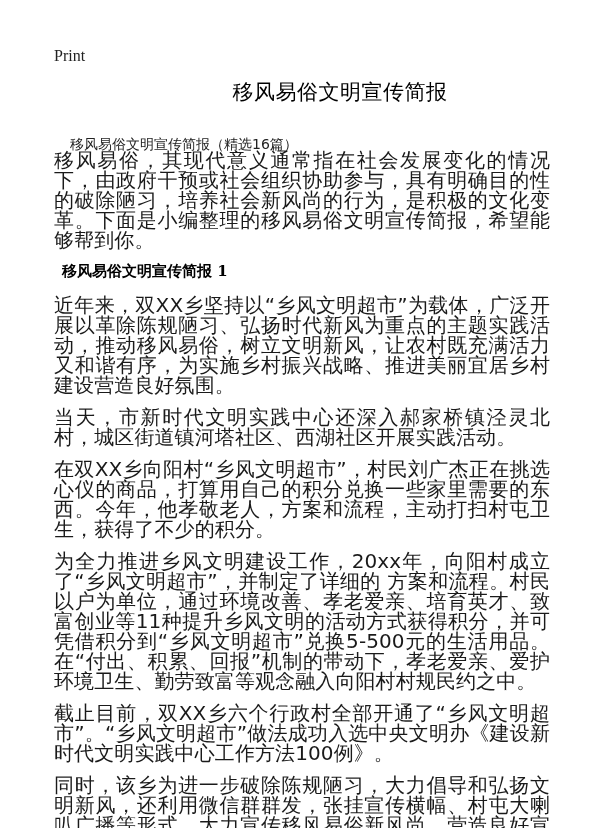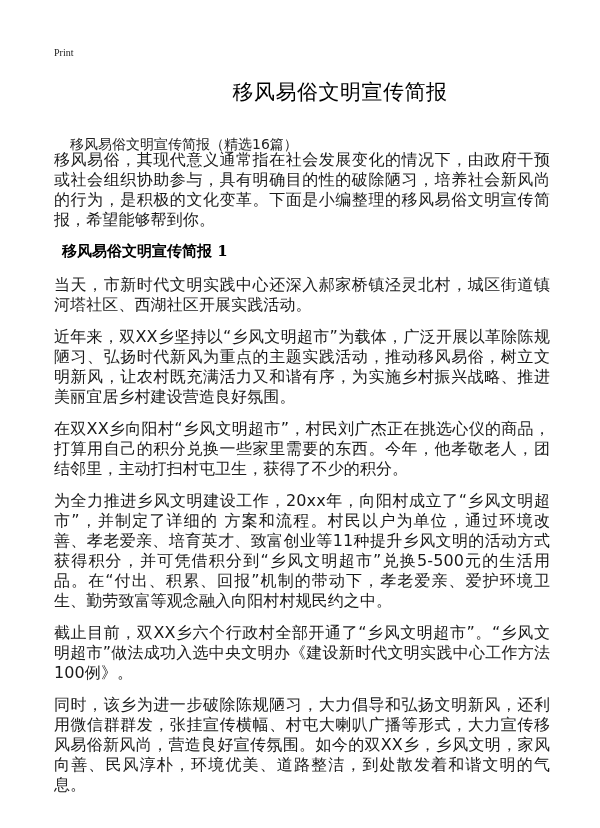--- a/index.html
+++ b/index.html
@@ -13,21 +13,21 @@
       overflow: hidden;
       position: relative;
       color: #111111;
       font-family: "DejaVu Sans", "Liberation Sans", sans-serif;
     }
     .print-label {
       position: absolute;
       left: 54px;
       top: 47px;
       font-family: "Liberation Serif", "DejaVu Serif", serif;
-      font-size: 10px;
+      font-size: 16px;
       color: #222;
     }
     .doc-title {
       position: absolute;
       left: 0;
       width: 600px;
       top: 78px;
       text-align: center;
       font-size: 21px;
       font-weight: normal;
@@ -44,21 +44,21 @@
       color: #222;
       margin: 16px;
     }
     .content {
       position: absolute;
       left: 54px;
       top: 150px;
       width: 496px;
     }
     .para {
-      font-size: 16px;
+      font-size: 20px;
       line-height: 20px;
       margin: 0 0 12px 0;
       color: #1a1a1a;
       text-align: justify;
       letter-spacing: 0.1px;
     }
     .section-heading {
       font-family: "DejaVu Serif", "Liberation Serif", serif;
       font-size: 15px;
       font-weight: bold;
@@ -73,20 +73,20 @@
 
 <h1 class="doc-title">移风易俗文明宣传简报</h1>
 
 <p class="subtitle">移风易俗文明宣传简报（精选16篇）</p>
 
 <div class="content">
   <p class="para">移风易俗，其现代意义通常指在社会发展变化的情况下，由政府干预或社会组织协助参与，具有明确目的性的破除陋习，培养社会新风尚的行为，是积极的文化变革。下面是小编整理的移风易俗文明宣传简报，希望能够帮到你。</p>
 
   <div class="section-heading">移风易俗文明宣传简报 1</div>
 
+  <p class="para">近年来，双XX乡坚持以“乡风文明超市”为载体，广泛开展以革除陈规陋习、弘扬时代新风为重点的主题实践活动，推动移风易俗，树立文明新风，让农村既充满活力又和谐有序，为实施乡村振兴战略、推进美丽宜居乡村建设营造良好氛围。</p>
   <p class="para">当天，市新时代文明实践中心还深入郝家桥镇泾灵北村，城区街道镇河塔社区、西湖社区开展实践活动。</p>
-  <p class="para">近年来，双XX乡坚持以“乡风文明超市”为载体，广泛开展以革除陈规陋习、弘扬时代新风为重点的主题实践活动，推动移风易俗，树立文明新风，让农村既充满活力又和谐有序，为实施乡村振兴战略、推进美丽宜居乡村建设营造良好氛围。</p>
-  <p class="para">在双XX乡向阳村“乡风文明超市”，村民刘广杰正在挑选心仪的商品，打算用自己的积分兑换一些家里需要的东西。今年，他孝敬老人，团结邻里，主动打扫村屯卫生，获得了不少的积分。</p>
+  <p class="para">在双XX乡向阳村“乡风文明超市”，村民刘广杰正在挑选心仪的商品，打算用自己的积分兑换一些家里需要的东西。今年，他孝敬老人，方案和流程，主动打扫村屯卫生，获得了不少的积分。</p>
   <p class="para">为全力推进乡风文明建设工作，20xx年，向阳村成立了“乡风文明超市”，并制定了详细的 方案和流程。村民以户为单位，通过环境改善、孝老爱亲、培育英才、致富创业等11种提升乡风文明的活动方式获得积分，并可凭借积分到“乡风文明超市”兑换5-500元的生活用品。在“付出、积累、回报”机制的带动下，孝老爱亲、爱护环境卫生、勤劳致富等观念融入向阳村村规民约之中。</p>
   <p class="para">截止目前，双XX乡六个行政村全部开通了“乡风文明超市”。“乡风文明超市”做法成功入选中央文明办《建设新时代文明实践中心工作方法100例》。</p>
   <p class="para">同时，该乡为进一步破除陈规陋习，大力倡导和弘扬文明新风，还利用微信群群发，张挂宣传横幅、村屯大喇叭广播等形式，大力宣传移风易俗新风尚，营造良好宣传氛围。如今的双XX乡，乡风文明，家风向善、民风淳朴，环境优美、道路整洁，到处散发着和谐文明的气息。</p>
 
 </div>
 
 </body></html>

